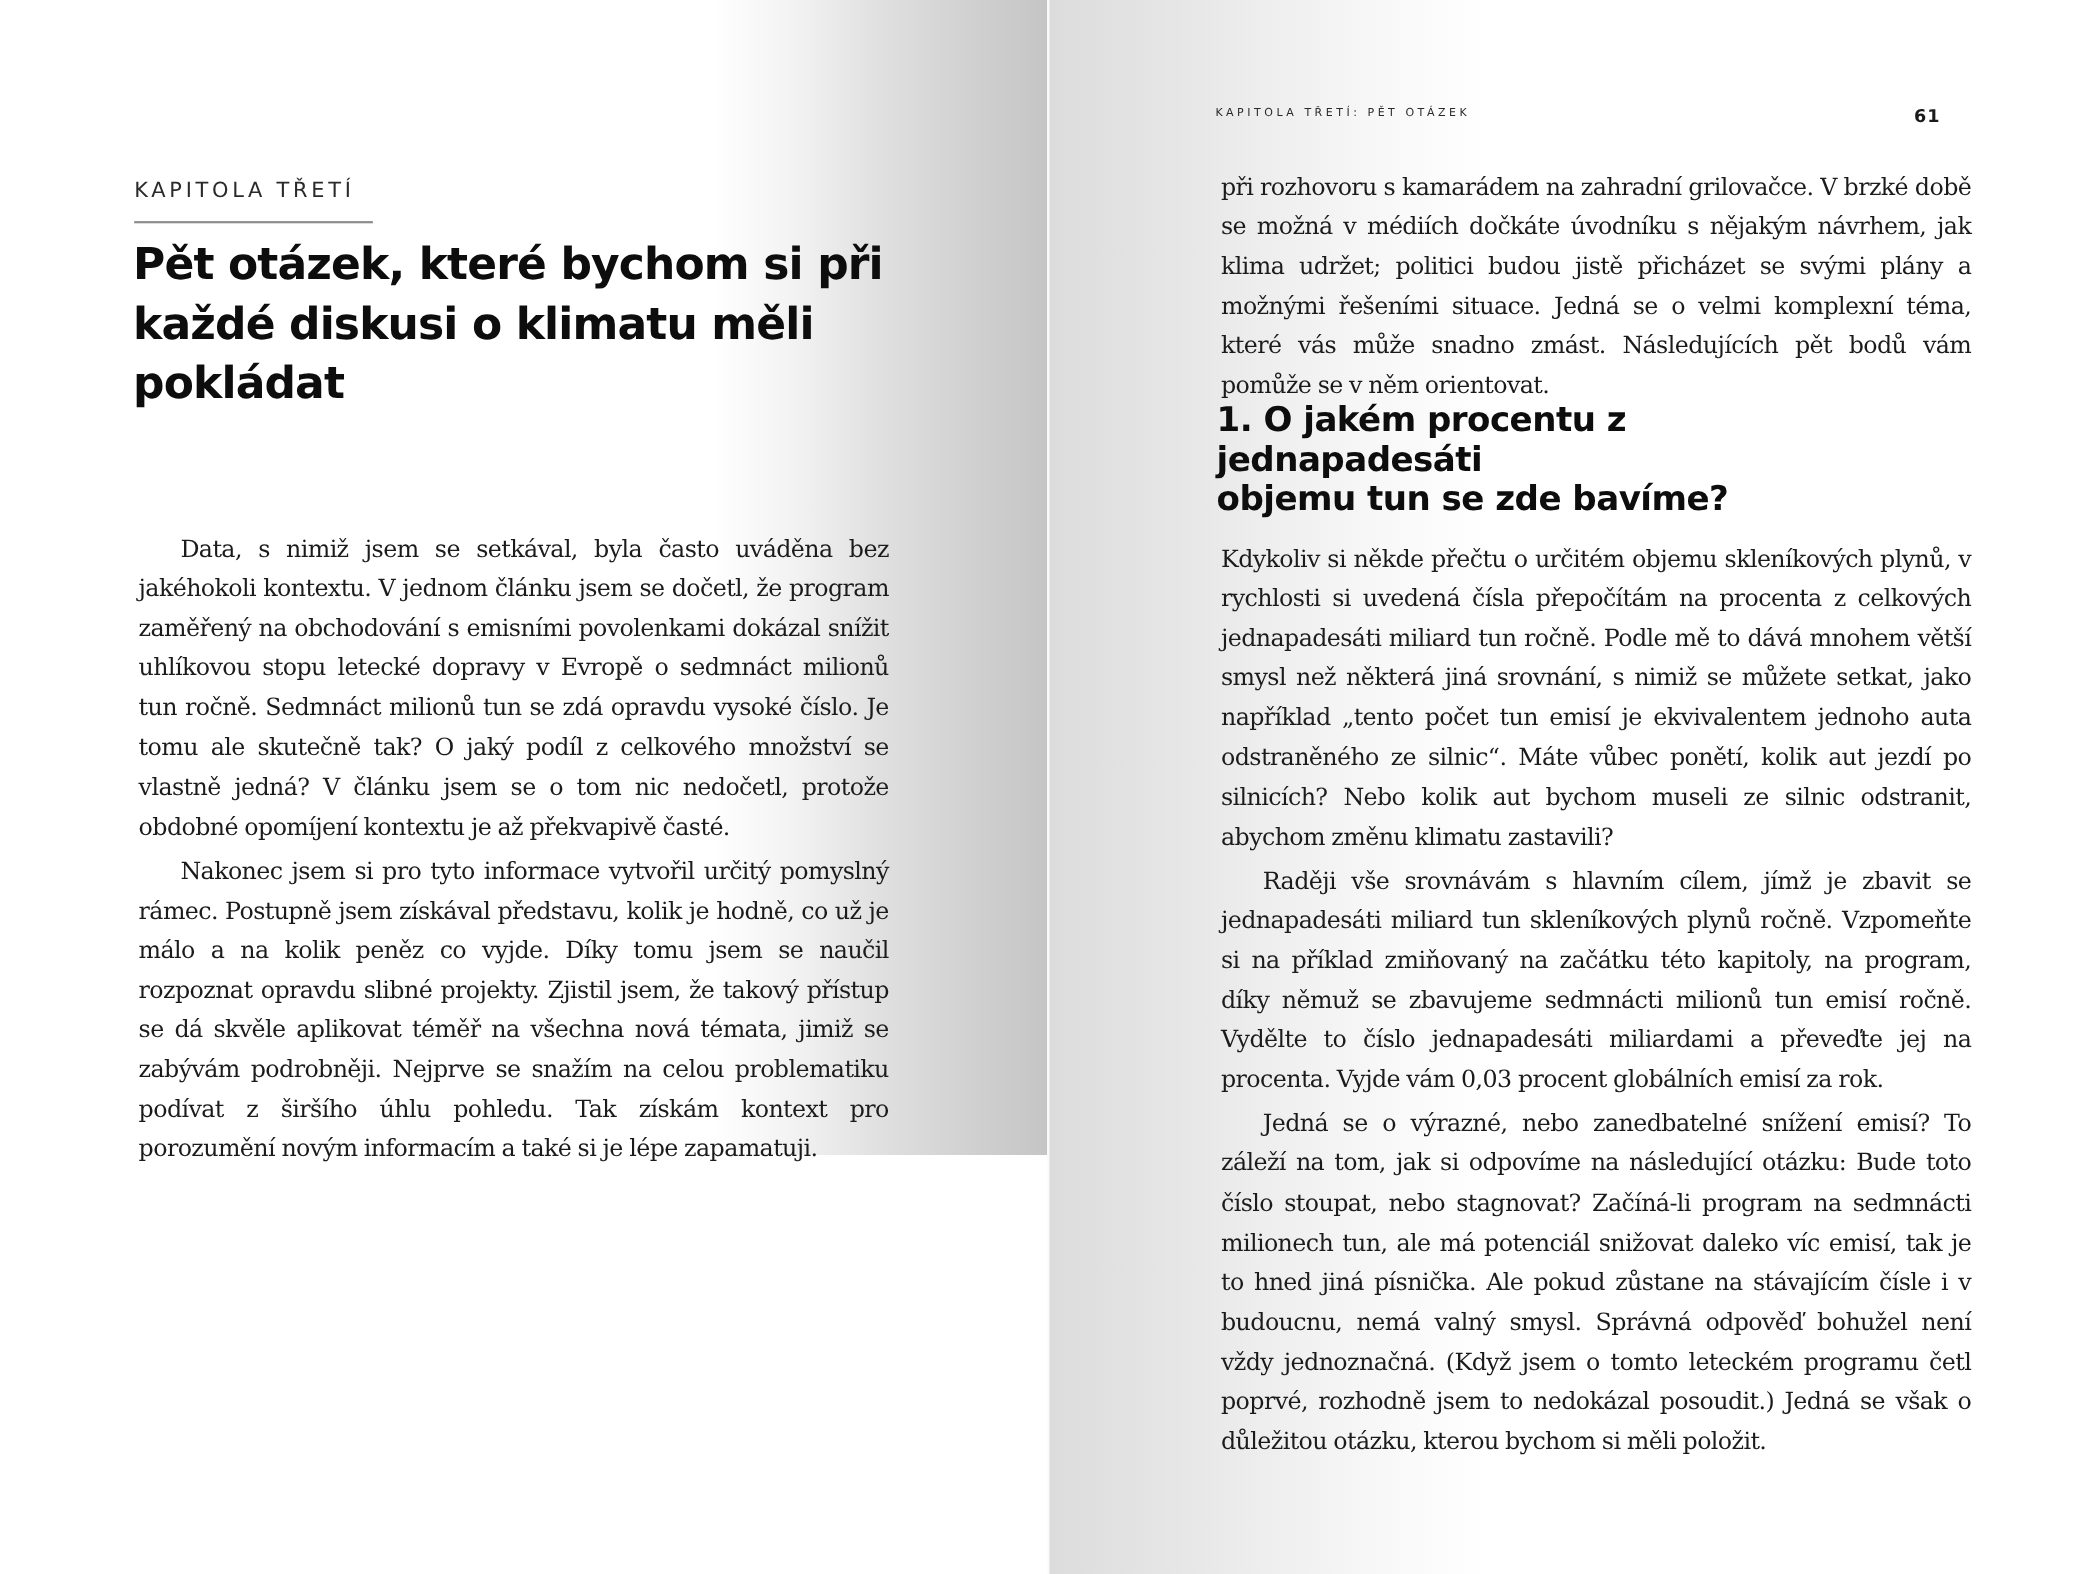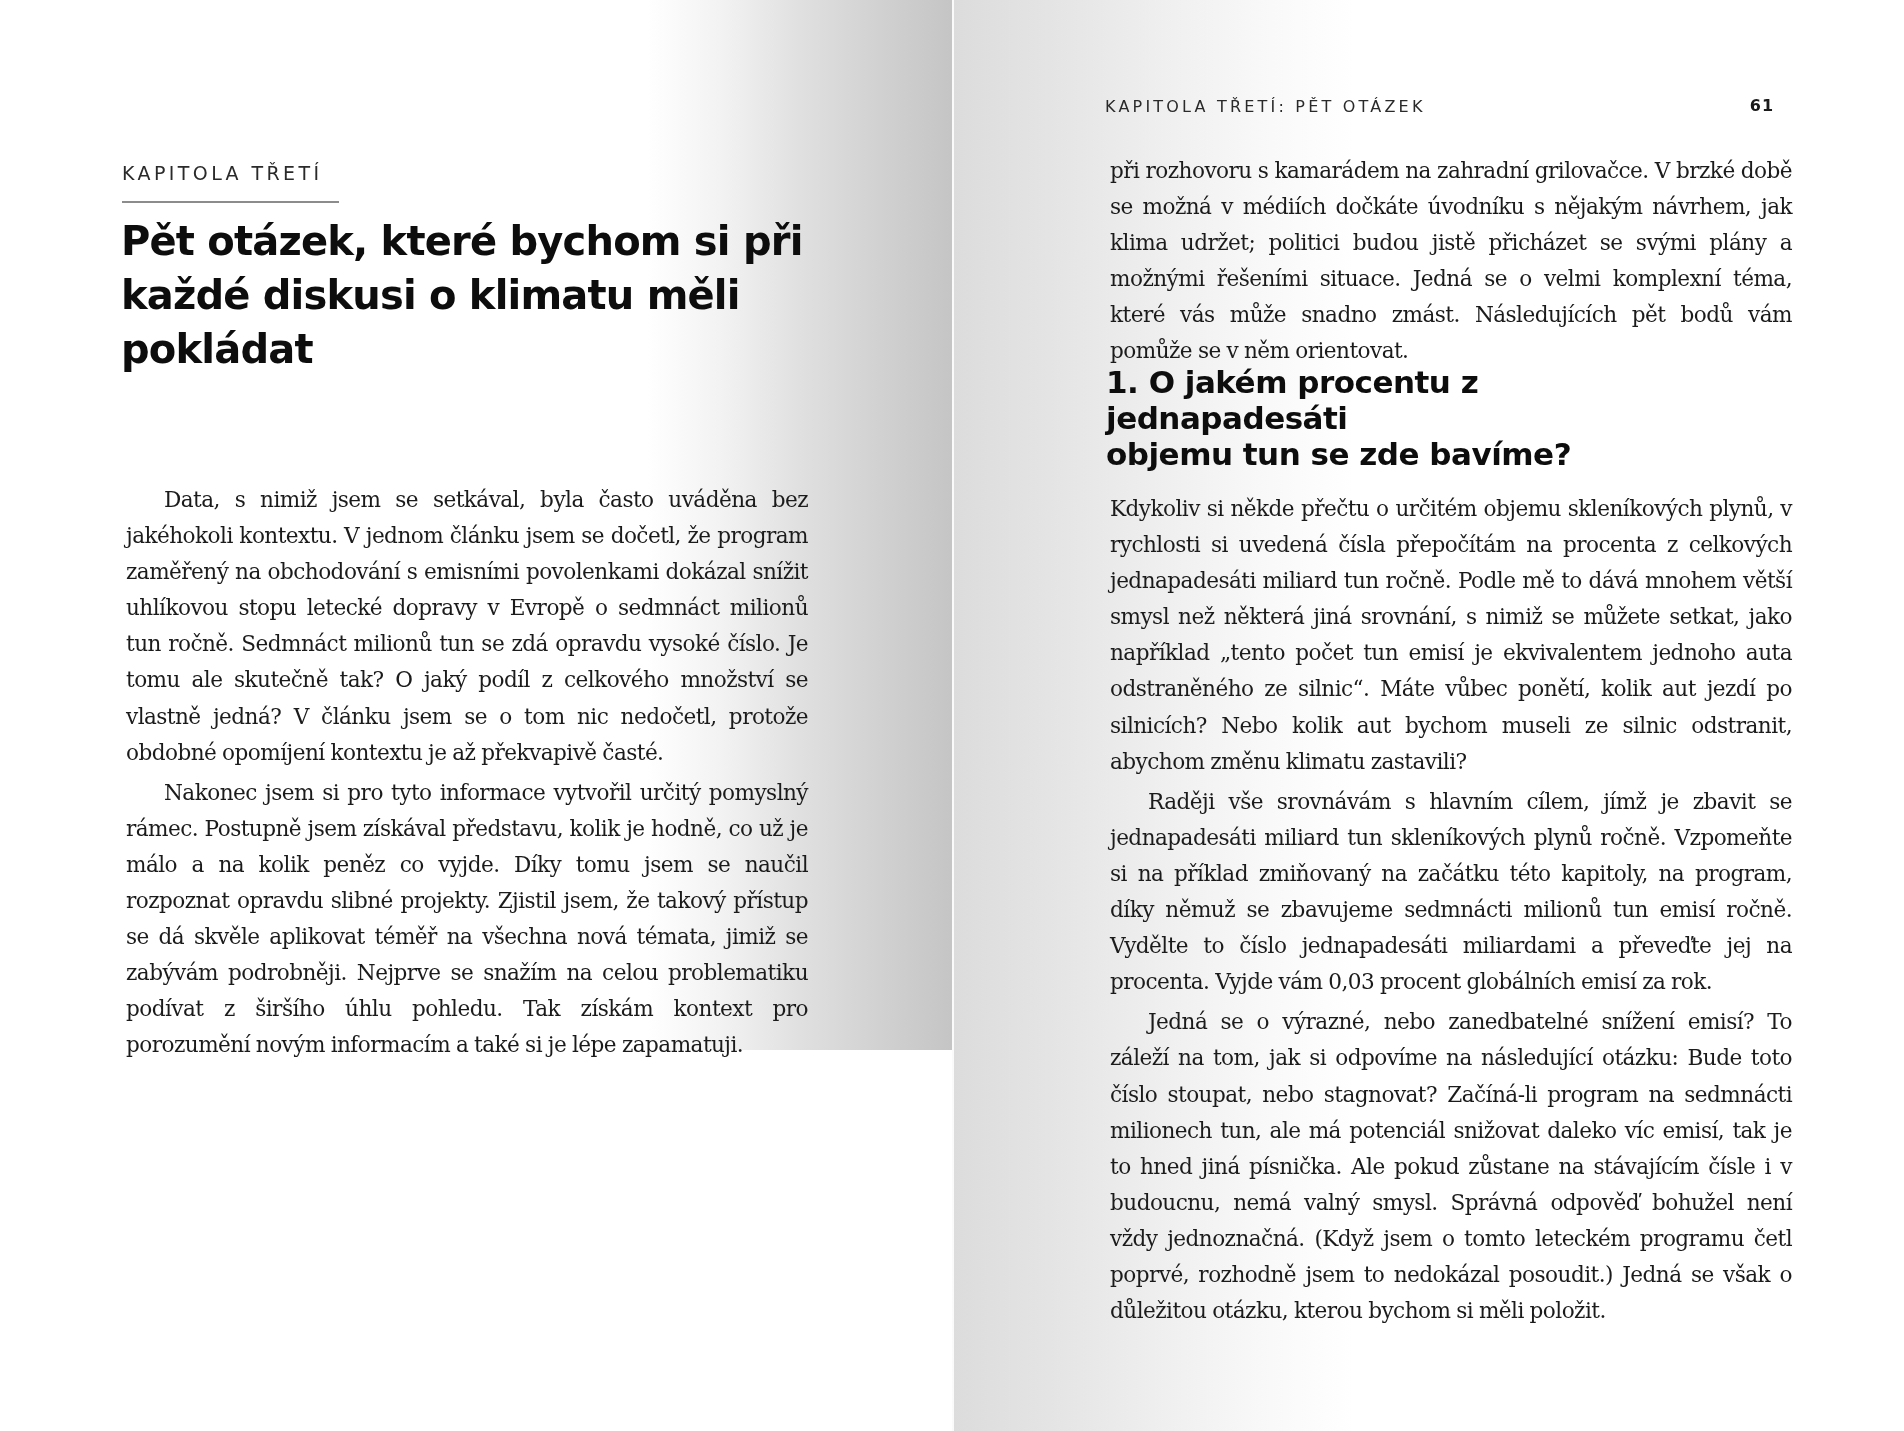--- a/index.html
+++ b/index.html
@@ -41,24 +41,24 @@
     text-align: justify; letter-spacing: -0.55px; word-spacing: -0.5px;
   }
   .body-col p { margin: 4px; }
   .body-col p.indent { text-indent: 38px; }
   .left-body { left: 122px; top: 478px; }
   .right-body-1 { left: 1106px; top: 149px; }
   .right-body-2 { left: 1106px; top: 487px; }
 
   .running-head {
     position: absolute; left: 1105px; top: 97px;
-    font-size: 16px; letter-spacing: 3.2px; color: #2a2a2a;
+    font-size: 10px; letter-spacing: 3.2px; color: #2a2a2a;
   }
   .page-number {
-    position: absolute; left: 1740px; top: 96px; width: 44px; text-align: center;
+    position: absolute; left: 1740px; top: 96px; width: 44px; text-align: left;
     font-size: 16px; font-weight: bold; color: #1a1a1a; letter-spacing: 1px;
   }
   .section-heading {
     position: absolute; left: 1106px; top: 364px; width: 600px; margin: 0;
     font-size: 31px; line-height: 36px; font-weight: bold; color: #0d0d0d; letter-spacing: -0.5px;
   }
 </style>
 </head>
 <body>
 

